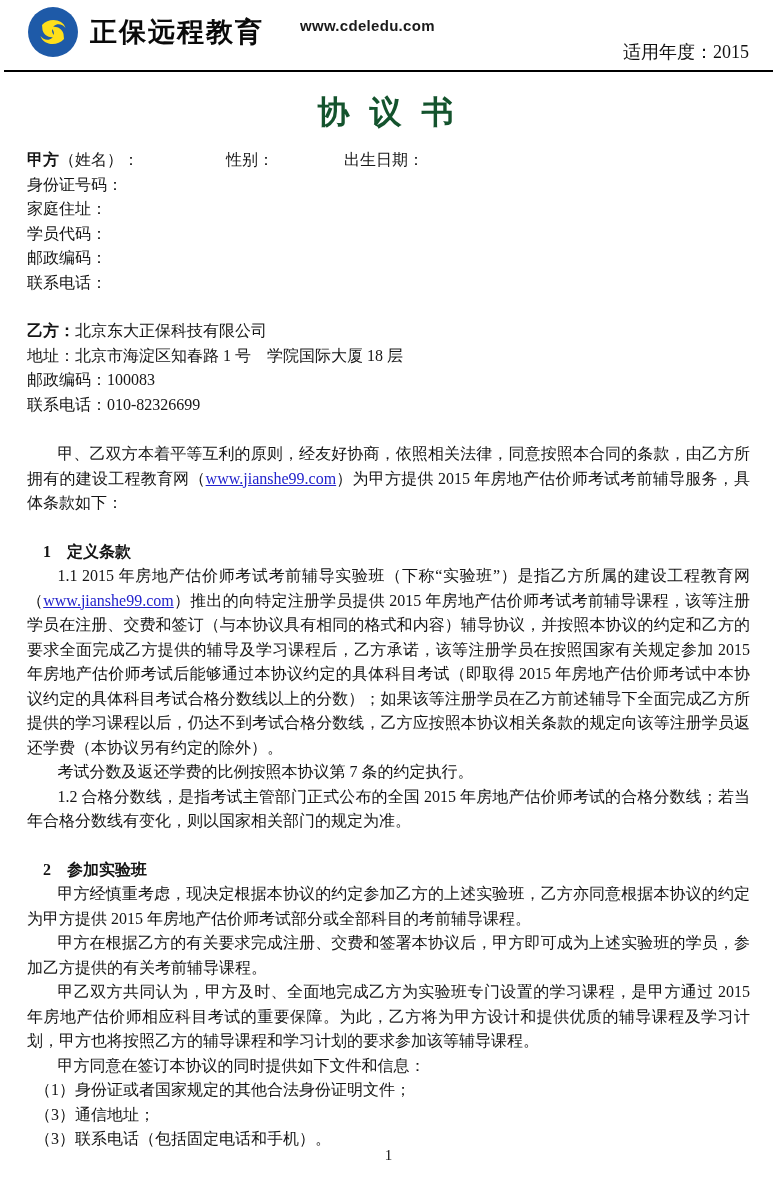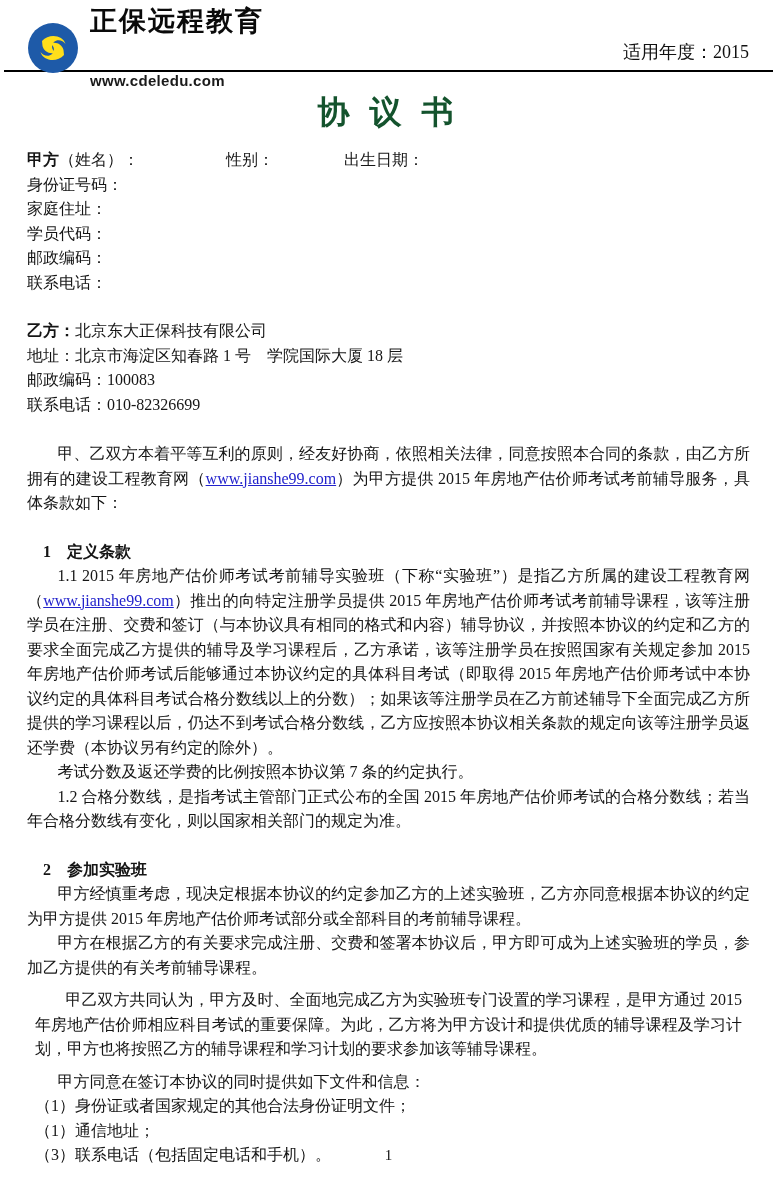--- a/index.html
+++ b/index.html
@@ -7,21 +7,21 @@
     width:777px;height:1181px;position:relative;box-sizing:border-box;
     background:#ffffff;color:#151515;
     font-family:"Liberation Serif","DejaVu Serif",serif;
     font-size:16px;line-height:24.5px;overflow:hidden;
     padding:6px 27px 0 27px;
   }
   
   .header{position:relative;height:60px;}
   .logo-row{display:flex;align-items:center;gap:11px;}
   .logo-circle{width:52px;height:52px;flex:0 0 auto;}
-  .brand-block{display:flex;flex-direction:column;justify-content:center;gap:36px;}
+  .brand-block{display:flex;flex-direction:row;justify-content:center;gap:36px;}
   .brand-name{
     font-family:"Liberation Sans","DejaVu Sans",sans-serif;
     font-weight:bold;font-size:27px;line-height:30px;letter-spacing:2px;color:#0a0a0a;
   }
   .brand-url{
     font-family:"Liberation Sans","DejaVu Sans",sans-serif;
     font-weight:bold;font-size:15px;line-height:18px;color:#1a1a1a;letter-spacing:.3px;
   }
   .year{
     position:absolute;right:1px;bottom:2px;font-size:18px;color:#111;
@@ -96,21 +96,21 @@
   <p class="para intro"><span>甲、乙双方本着平等互利的原则，经友好协商，依照相关法律，同意按照本合同的条款，由乙方所拥有的建设工程教育网（</span><a class="doc-link">www.jianshe99.com</a><span>）为甲方提供 2015 年房地产估价师考试考前辅导服务，具体条款如下：</span></p>
 
   <div class="sec-heading">1　定义条款</div>
   <p class="para" style="margin:0;"><span>1.1 2015 年房地产估价师考试考前辅导实验班（下称“实验班”）是指乙方所属的建设工程教育网（</span><a class="doc-link">www.jianshe99.com</a><span>）推出的向特定注册学员提供 2015 年房地产估价师考试考前辅导课程，该等注册学员在注册、交费和签订（与本协议具有相同的格式和内容）辅导协议，并按照本协议的约定和乙方的要求全面完成乙方提供的辅导及学习课程后，乙方承诺，该等注册学员在按照国家有关规定参加 2015 年房地产估价师考试后能够通过本协议约定的具体科目考试（即取得 2015 年房地产估价师考试中本协议约定的具体科目考试合格分数线以上的分数）；如果该等注册学员在乙方前述辅导下全面完成乙方所提供的学习课程以后，仍达不到考试合格分数线，乙方应按照本协议相关条款的规定向该等注册学员返还学费（本协议另有约定的除外）。</span></p>
   <p class="para" style="margin:0;">考试分数及返还学费的比例按照本协议第 7 条的约定执行。</p>
   <p class="para" style="margin:0;">1.2 合格分数线，是指考试主管部门正式公布的全国 2015 年房地产估价师考试的合格分数线；若当年合格分数线有变化，则以国家相关部门的规定为准。</p>
 
   <div class="sec-heading">2　参加实验班</div>
   <p class="para" style="margin:0;">甲方经慎重考虑，现决定根据本协议的约定参加乙方的上述实验班，乙方亦同意根据本协议的约定为甲方提供 2015 年房地产估价师考试部分或全部科目的考前辅导课程。</p>
   <p class="para" style="margin:0;">甲方在根据乙方的有关要求完成注册、交费和签署本协议后，甲方即可成为上述实验班的学员，参加乙方提供的有关考前辅导课程。</p>
-  <p class="para" style="margin:8px;">甲乙双方共同认为，甲方及时、全面地完成乙方为实验班专门设置的学习课程，是甲方通过 2015 年房地产估价师相应科目考试的重要保障。为此，乙方将为甲方设计和提供优质的辅导课程及学习计划，甲方也将按照乙方的辅导课程和学习计划的要求参加该等辅导课程。</p>
+  <p class="para" style="margin:0;">甲乙双方共同认为，甲方及时、全面地完成乙方为实验班专门设置的学习课程，是甲方通过 2015 年房地产估价师相应科目考试的重要保障。为此，乙方将为甲方设计和提供优质的辅导课程及学习计划，甲方也将按照乙方的辅导课程和学习计划的要求参加该等辅导课程。</p>
   <p class="para" style="margin:0;">甲方同意在签订本协议的同时提供如下文件和信息：</p>
   <div class="item-line">（1）身份证或者国家规定的其他合法身份证明文件；</div>
-  <div class="item-line">（1）通信地址；</div>
+  <div class="item-line">（3）通信地址；</div>
   <div class="item-line">（3）联系电话（包括固定电话和手机）。</div>
 
   <div class="footer-pageno">1</div>
 
 </div>
 
 </body></html>

